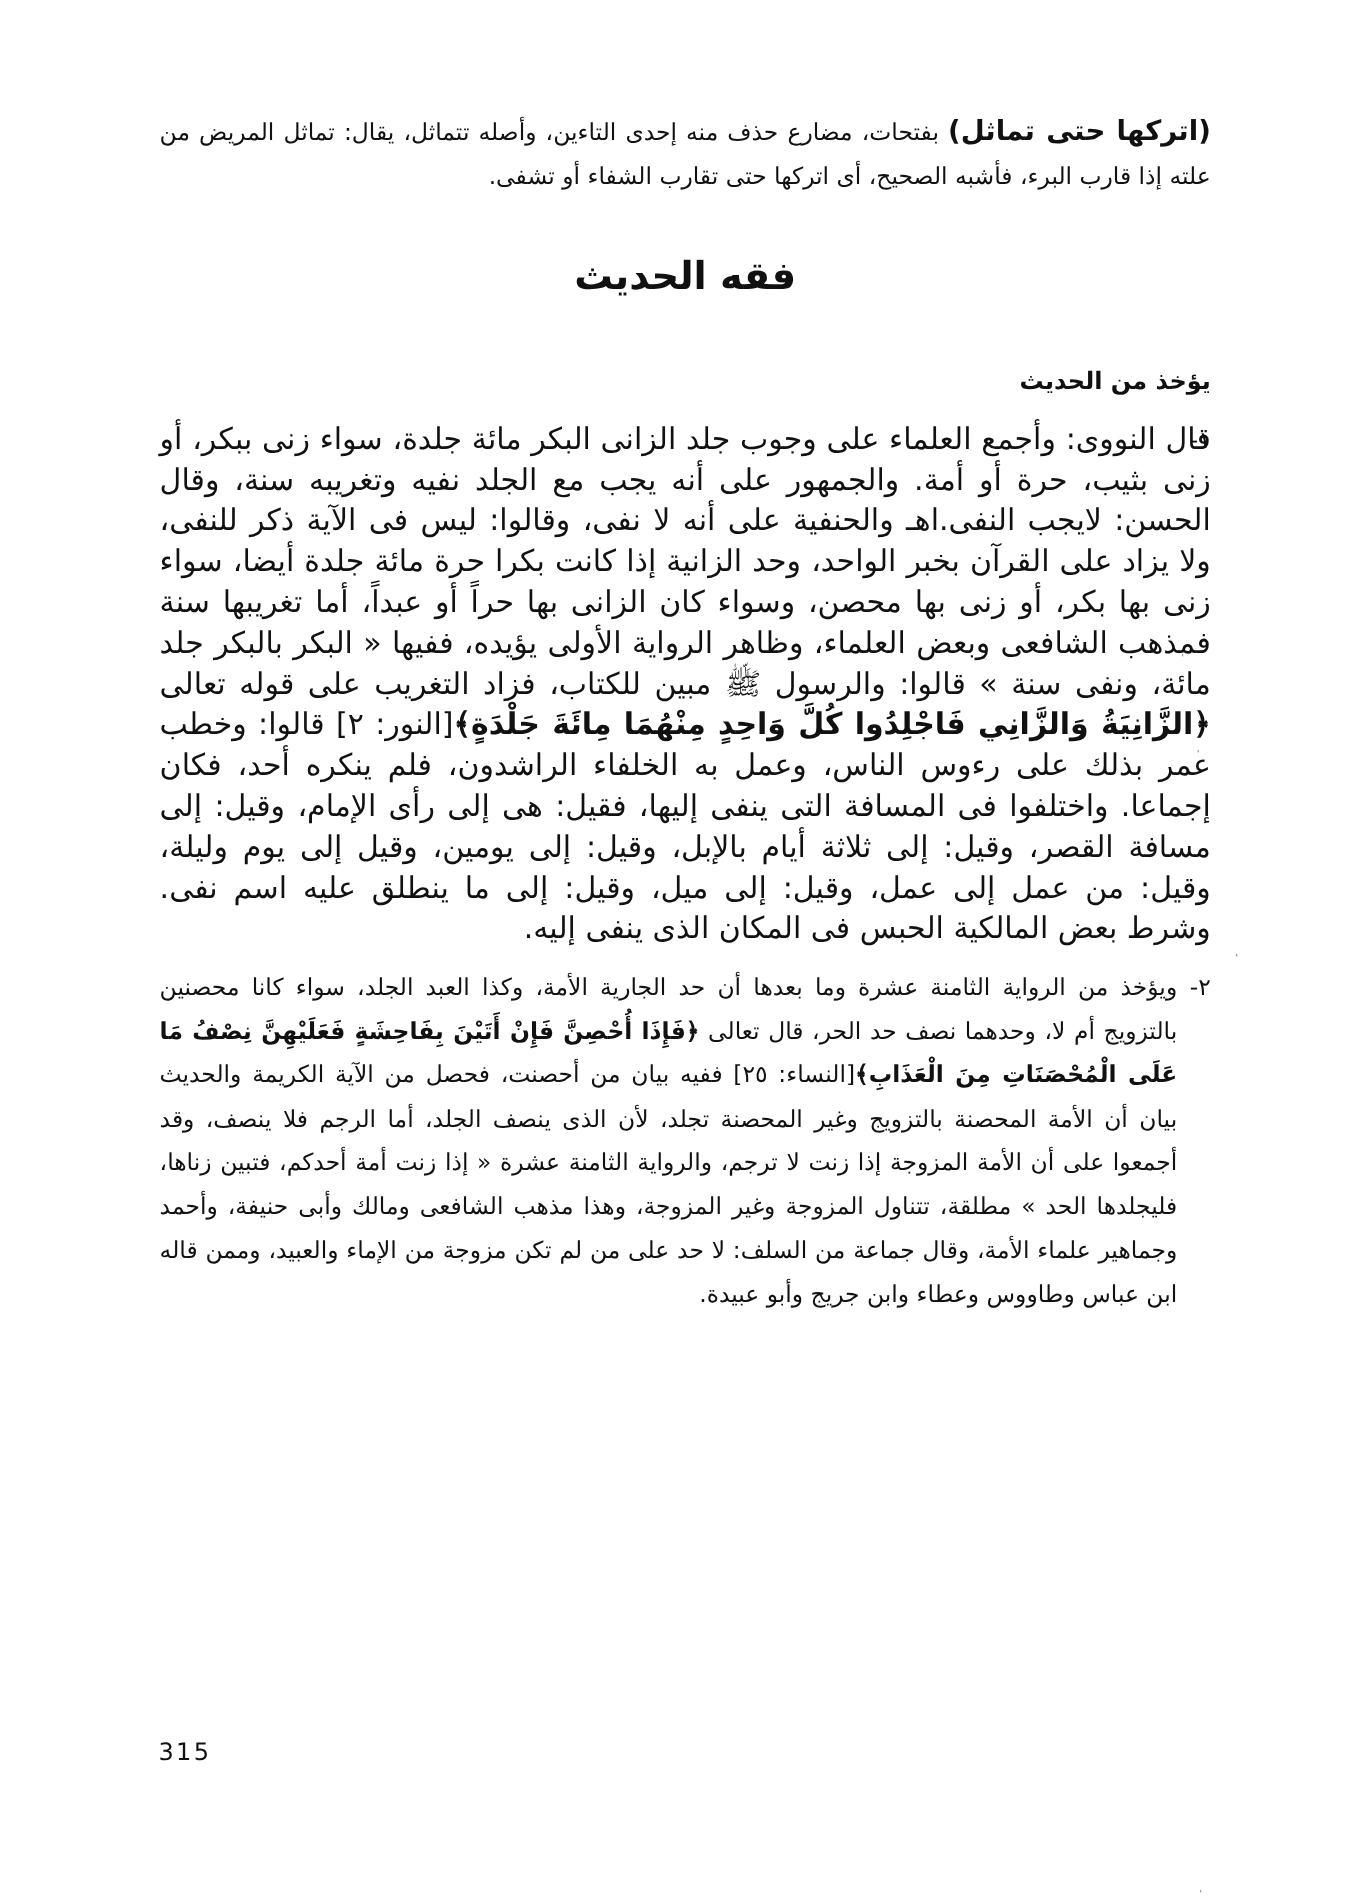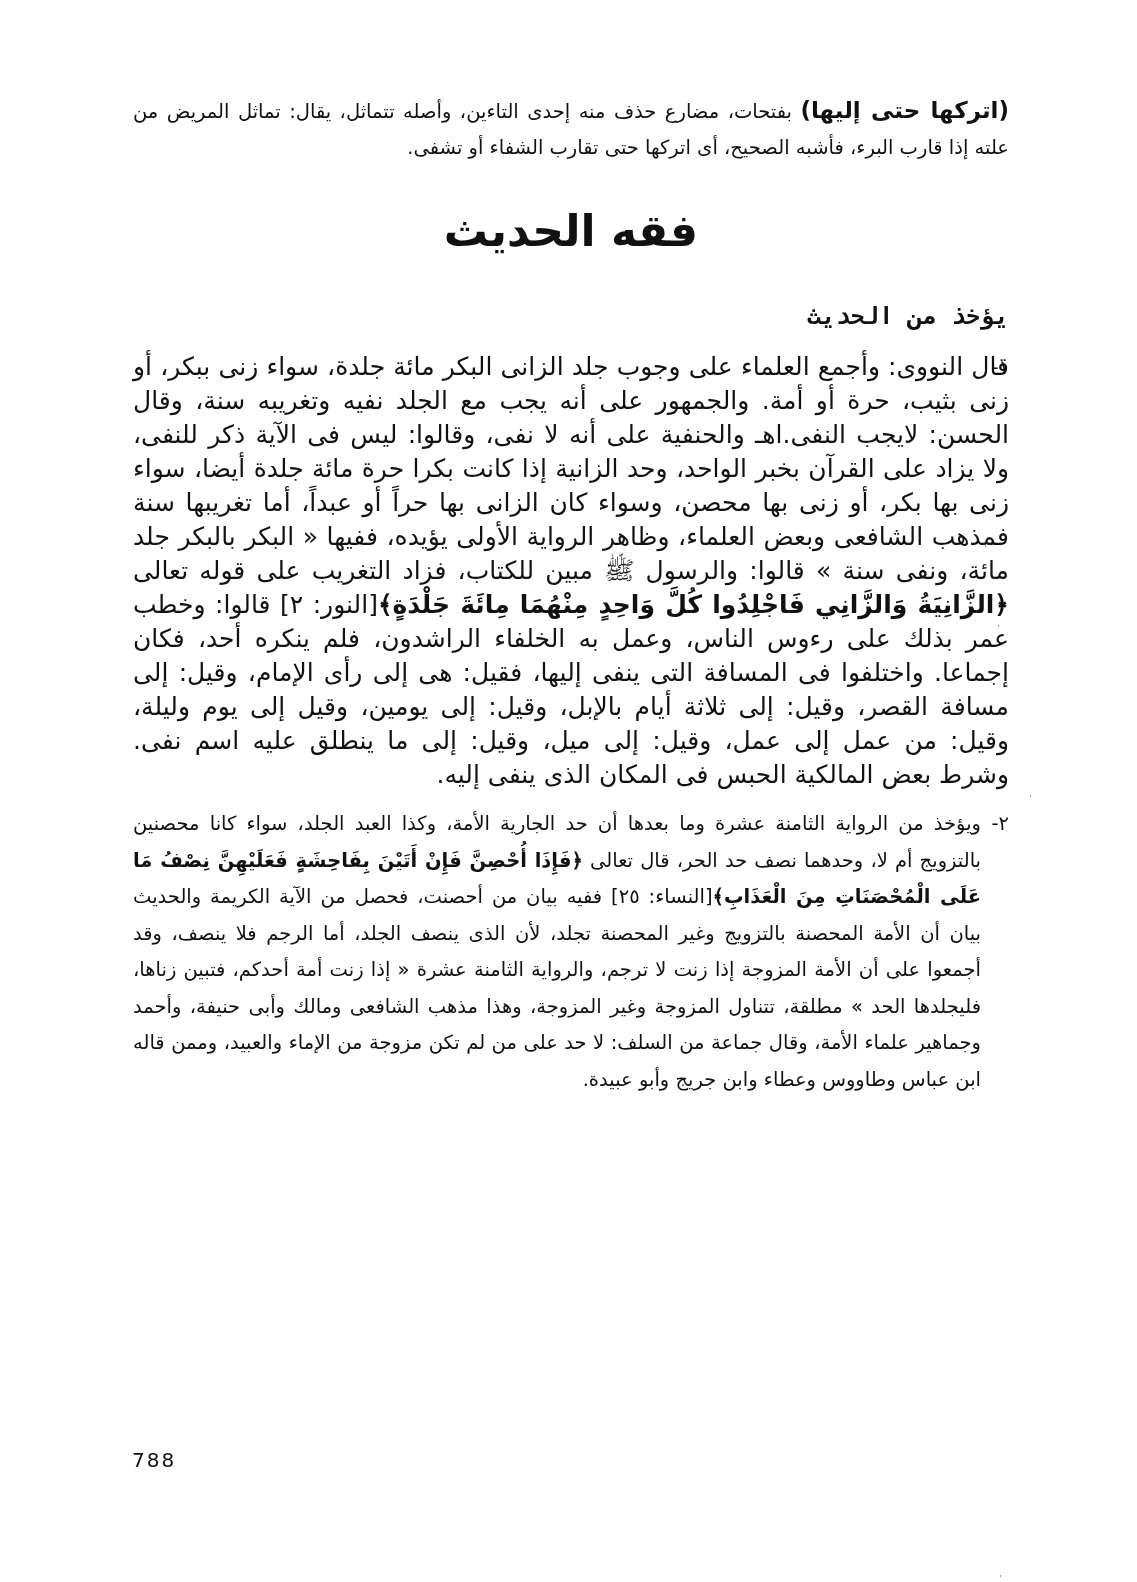--- a/index.html
+++ b/index.html
@@ -30,30 +30,29 @@
       margin: 0;
     }
     .intro .term {
       font-weight: bold;
       font-size: 23px;
     }
     .section-title {
       text-align: center;
       text-align-last: center;
       font-weight: bold;
-      font-size: 44px;
+      font-size: 32px;
       margin: 40px 0 0 0;
       line-height: 50px;
     }
     .sub-title {
       font-weight: bold;
-      font-size: 24px;
+      font-size: 20px;
       margin: 44px 0 0 0;
       line-height: 36px;
-      font-family: Liberation Mono, monospace;
     }
     .point {
       font-size: 19.5px;
       line-height: 36.5px;
       margin: 14px 0 0 0;
       padding-right: 28px;
       position: relative;
     }
     .point .num {
       position: absolute;
@@ -83,21 +82,21 @@
       height: 2px;
       background: #999;
     }
   </style>
 </head>
 <body>
 
 <div class="page">
 
   <p class="intro">
-    <span class="term">(اتركها حتى إليها)</span><span> بفتحات، مضارع حذف منه إحدى التاءين، وأصله تتماثل، يقال: تماثل المريض من علته إذا قارب البرء، فأشبه الصحيح، أى اتركها حتى تقارب الشفاء أو تشفى.</span>
+    <span class="term">(اتركها حتى تماثل)</span><span> بفتحات، مضارع حذف منه إحدى التاءين، وأصله تتماثل، يقال: تماثل المريض من علته إذا قارب البرء، فأشبه الصحيح، أى اتركها حتى تقارب الشفاء أو تشفى.</span>
   </p>
 
   <h1 class="section-title">فقه الحديث</h1>
 
   <h2 class="sub-title">يؤخذ من الحديث</h2>
 
   <div class="point">
     <span class="num">١-</span>
   </div>
 
@@ -106,18 +105,18 @@
   </p>
 
 
   <div class="point">
     <span class="num">٢-</span>
     <span>ويؤخذ من الرواية الثامنة عشرة وما بعدها أن حد الجارية الأمة، وكذا العبد الجلد، سواء كانا محصنين بالتزويج أم لا، وحدهما نصف حد الحر، قال تعالى </span><span class="quran">﴿فَإِذَا أُحْصِنَّ فَإِنْ أَتَيْنَ بِفَاحِشَةٍ فَعَلَيْهِنَّ نِصْفُ مَا عَلَى الْمُحْصَنَاتِ مِنَ الْعَذَابِ﴾</span><span>[النساء: ٢٥] ففيه بيان من أحصنت، فحصل من الآية الكريمة والحديث بيان أن الأمة المحصنة بالتزويج وغير المحصنة تجلد، لأن الذى ينصف الجلد، أما الرجم فلا ينصف، وقد أجمعوا على أن الأمة المزوجة إذا زنت لا ترجم، والرواية الثامنة عشرة « إذا زنت أمة أحدكم، فتبين زناها، فليجلدها الحد » مطلقة، تتناول المزوجة وغير المزوجة، وهذا مذهب الشافعى ومالك وأبى حنيفة، وأحمد وجماهير علماء الأمة، وقال جماعة من السلف: لا حد على من لم تكن مزوجة من الإماء والعبيد، وممن قاله ابن عباس وطاووس وعطاء وابن جريج وأبو عبيدة.</span>
   </div>
 
 </div>
 
-<div class="page-number">788</div>
+<div class="page-number">315</div>
 
 <div class="scan-dot" style="left:985px; top:545px;"></div>
 <div class="scan-dot" style="left:998px; top:625px;"></div>
 <div class="scan-dot" style="left:1030px; top:795px;"></div>
 <div class="scan-dot" style="left:1000px; top:1575px;"></div>
 
 </body></html>

